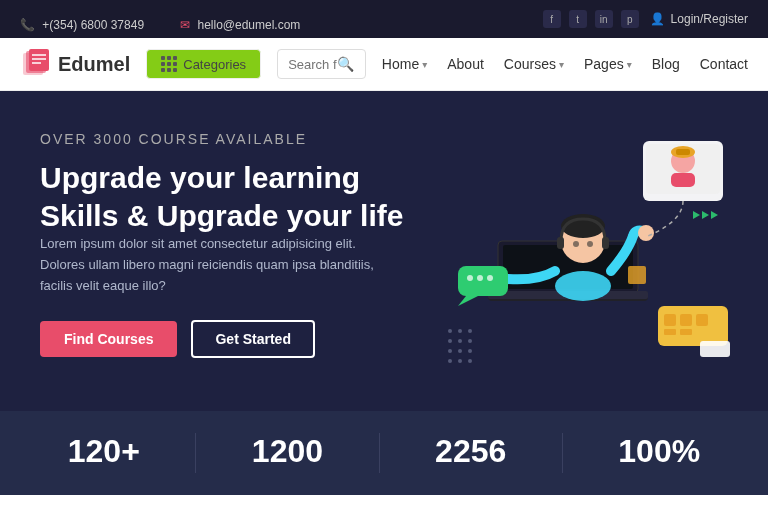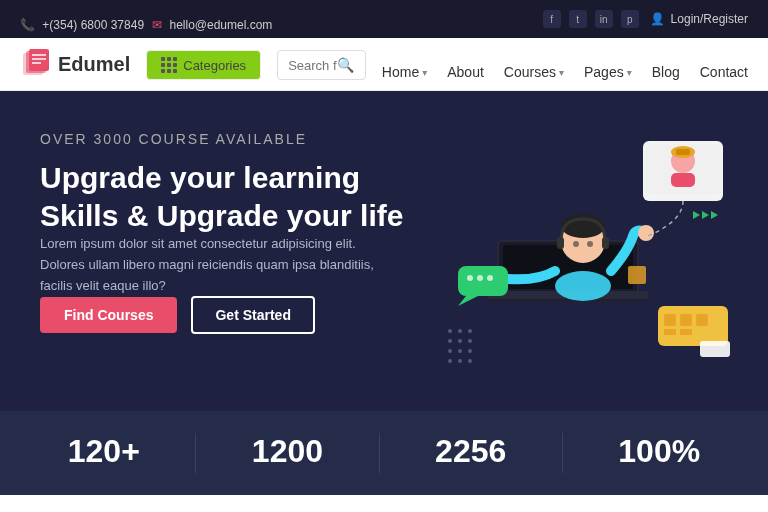--- a/index.html
+++ b/index.html
@@ -8,33 +8,33 @@
     
     .topbar {
       background: #1a1a2e;
       color: #ccc;
       font-size: 12px;
       padding: 6px 20px;
       display: flex;
       align-items: center;
       justify-content: space-between;
     }
-    .topbar-left { display: flex; gap: 8px; align-items: center; margin-top: 12px; }
+    .topbar-left { display: flex; gap: 36px; align-items: center; margin-top: 12px; }
     .topbar-right { display: flex; gap: 12px; align-items: center; }
     .social-icons { display: flex; gap: 8px; }
     .social-icon { width: 18px; height: 18px; background: #2a2a4a; border-radius: 3px; display: flex; align-items: center; justify-content: center; color: #aaa; font-size: 10px; cursor: pointer; }
     .phone-icon, .email-icon { color: #e84d6a; margin-right: 4px; }
     .login-btn { display: flex; align-items: center; gap: 5px; color: #ccc; cursor: pointer; }
 
     
     .header {
       background: #fff;
       padding: 10px 20px;
       display: flex;
-      align-items: flex-end;
+      align-items: center;
       gap: 16px;
       border-bottom: 1px solid #eee;
       box-shadow: 0 1px 4px rgba(0,0,0,0.08);
     }
     .logo { display: flex; align-items: center; gap: 6px; font-weight: 700; font-size: 20px; color: #333; }
     .logo-icon { width: 32px; height: 32px; display: flex; align-items: center; justify-content: center; }
     .categories-btn {
       display: flex; align-items: center; gap: 6px;
       padding: 6px 14px;
       border: 1px solid #eee;
@@ -83,20 +83,21 @@
     .hero-title {
       font-size: 30px;
       font-weight: 800;
       color: #fff;
       line-height: 1.25;
     }
     .hero-desc {
       font-size: 13px;
       color: #b0b8cc;
       line-height: 1.6;
+      margin-bottom: 24px;
       max-width: 360px;
     }
     .hero-buttons { display: flex; gap: 14px; align-items: center; }
     .btn-primary {
       background: #e84d6a;
       color: #fff;
       border: none;
       padding: 10px 24px;
       border-radius: 4px;
       font-size: 14px;

